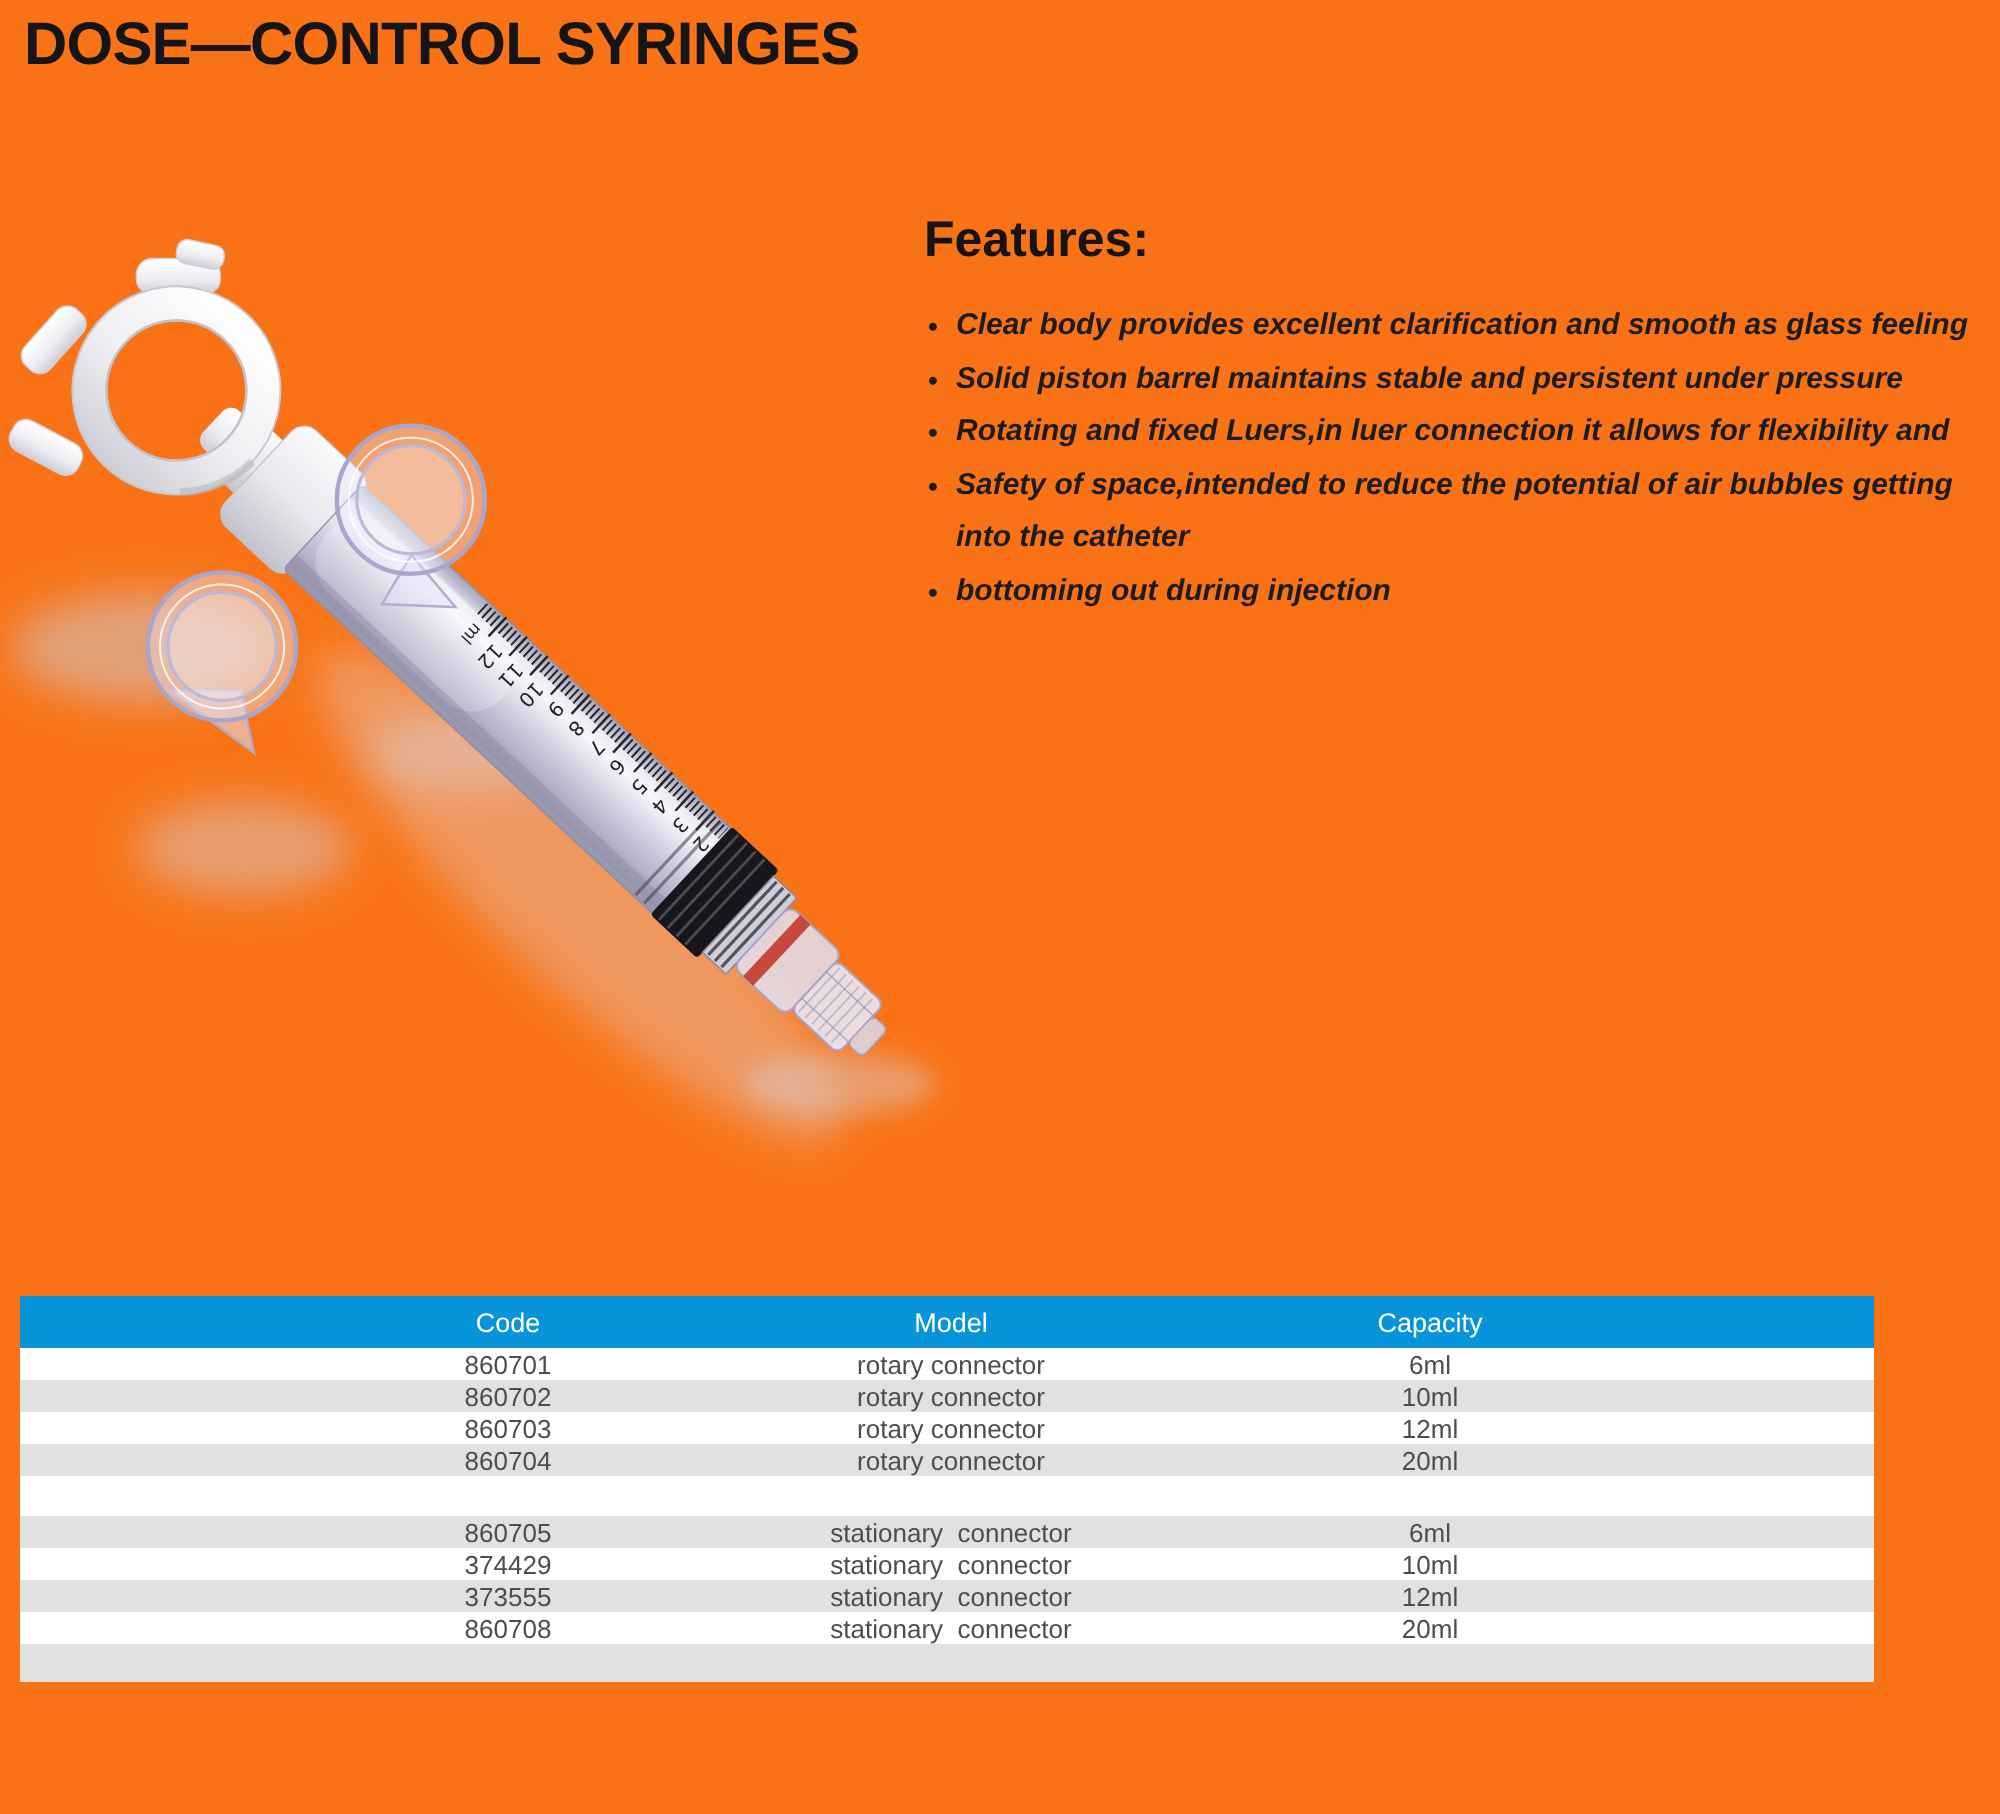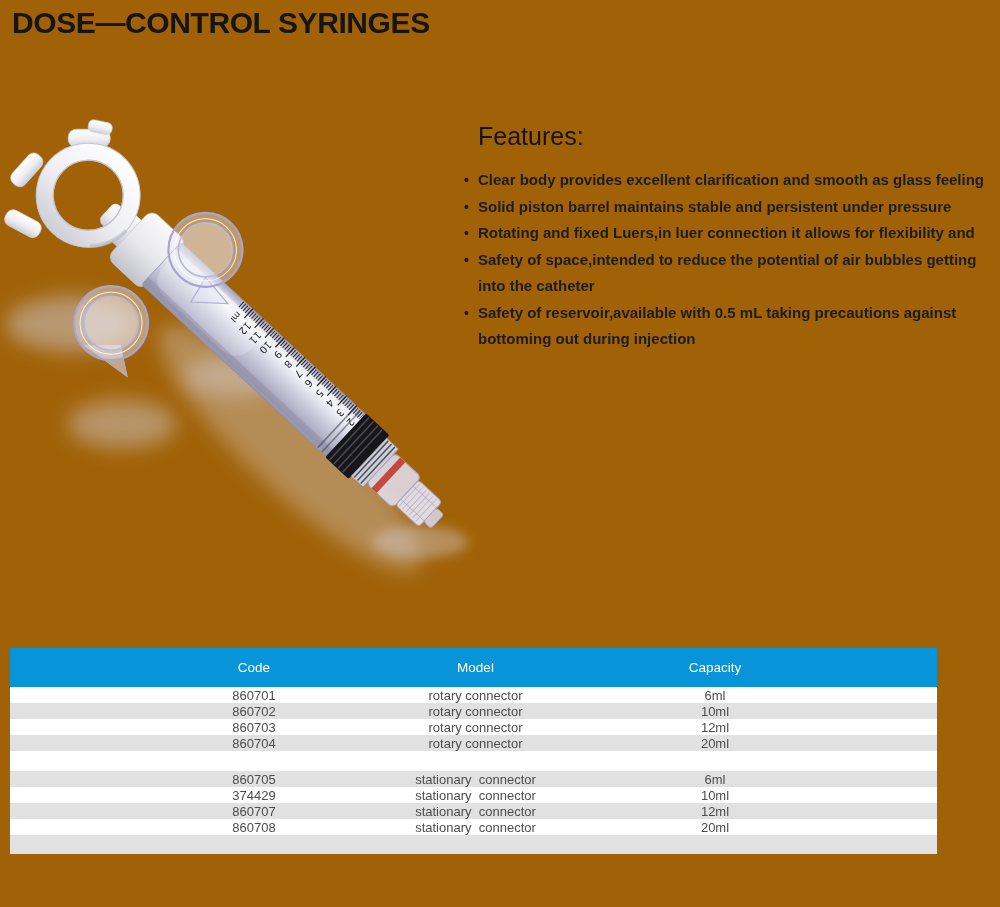--- a/index.html
+++ b/index.html
@@ -1,41 +1,41 @@
 <!DOCTYPE html>
 <html><head>
 <meta charset="utf-8">
 <style>
   html,body{margin:0;padding:0;background:#fff;}
-  .page{position:relative;width:1000px;height:907px;background:#a16207;overflow:hidden;
+  .page{position:relative;width:1000px;height:907px;background:#f97316;overflow:hidden;
         font-family:"Liberation Sans",sans-serif;}
 
   
   .title{position:absolute;left:12px;top:6px;margin:0;font-size:30px;font-weight:700;
          color:#151515;letter-spacing:-0.4px;}
 
   
   .features{position:absolute;left:462px;top:106px;width:532px;}
-  .features h2{margin:16px;font-size:25px;font-weight:400;color:#141414;}
+  .features h2{margin:0;font-size:25px;font-weight:700;color:#141414;}
   .features ul{list-style:none;margin:15px 0 0 2px;padding:0;}
   .feature{display:flex;align-items:flex-start;font-size:15px;font-weight:600;
            color:#1c1c1c;line-height:26.5px;}
   .feature .bullet{width:14px;font-size:14px;flex:none;}
-  .feature .ftext{flex:1;}
+  .feature .ftext{flex:1;font-style:italic;}
   .feature .ftext div{white-space:nowrap;}
 
   
   .photo{position:absolute;left:0;top:110px;width:560px;height:480px;}
 
   
   .spec-table{position:absolute;left:10px;top:648px;width:927px;font-size:13px;color:#4d4d4d;}
   .trow{display:grid;grid-template-columns:130px 228px 215px 264px 90px;height:16px;
         align-items:center;}
   .trow > div{text-align:center;white-space:pre;overflow:hidden;}
-  .thead{height:39px;background:#0894d8;color:#ffffff;font-size:13.5px;}
+  .thead{height:26px;background:#0894d8;color:#ffffff;font-size:13.5px;}
   .w{background:#ffffff;}
   .g{background:#e1e1e1;}
   .spacer{height:20px;background:#ffffff;}
   .tail{height:19px;background:#e1e1e1;}
 </style>
 </head>
 <body>
 
 <div class="page">
 
@@ -181,21 +181,20 @@
       <li class="feature">
         <span class="bullet">•</span>
         <span class="ftext">
           <div>Safety of space,intended to reduce the potential of air bubbles getting</div>
           <div>into the catheter</div>
         </span>
       </li>
       <li class="feature">
         <span class="bullet">•</span>
         <span class="ftext">
-          <div>Safety of reservoir,available with 0.5 mL taking precautions against</div>
           <div>bottoming out during injection</div>
         </span>
       </li>
     </ul>
   </section>
 
   <div class="spec-table">
     <div class="trow thead">
       <div></div>
       <div>Code</div>
@@ -244,21 +243,21 @@
     </div>
     <div class="trow w">
       <div></div>
       <div>374429</div>
       <div>stationary  connector</div>
       <div>10ml</div>
       <div></div>
     </div>
     <div class="trow g">
       <div></div>
-      <div>860707</div>
+      <div>373555</div>
       <div>stationary  connector</div>
       <div>12ml</div>
       <div></div>
     </div>
     <div class="trow w">
       <div></div>
       <div>860708</div>
       <div>stationary  connector</div>
       <div>20ml</div>
       <div></div>

